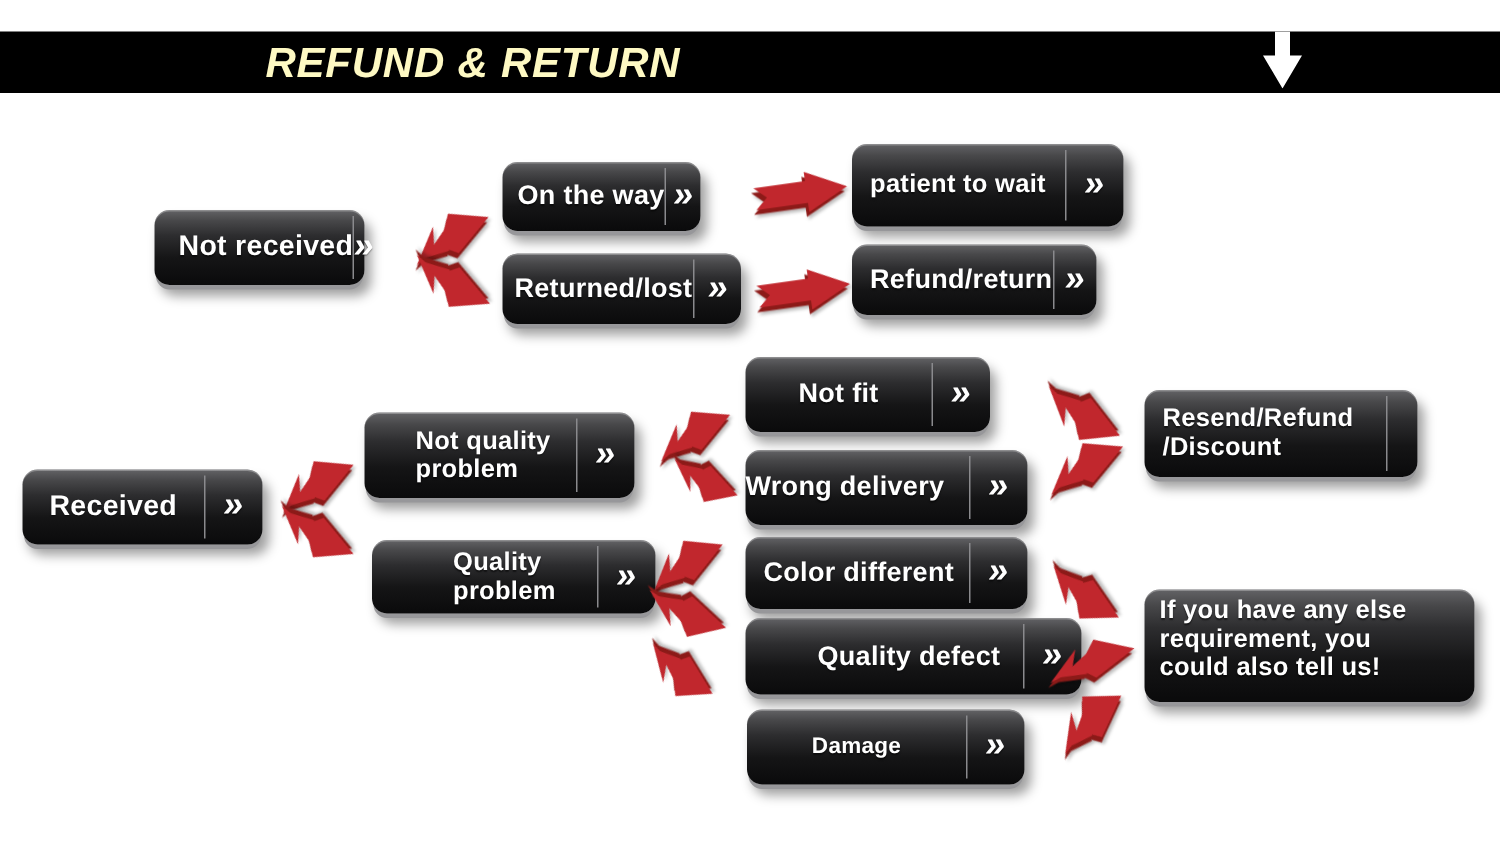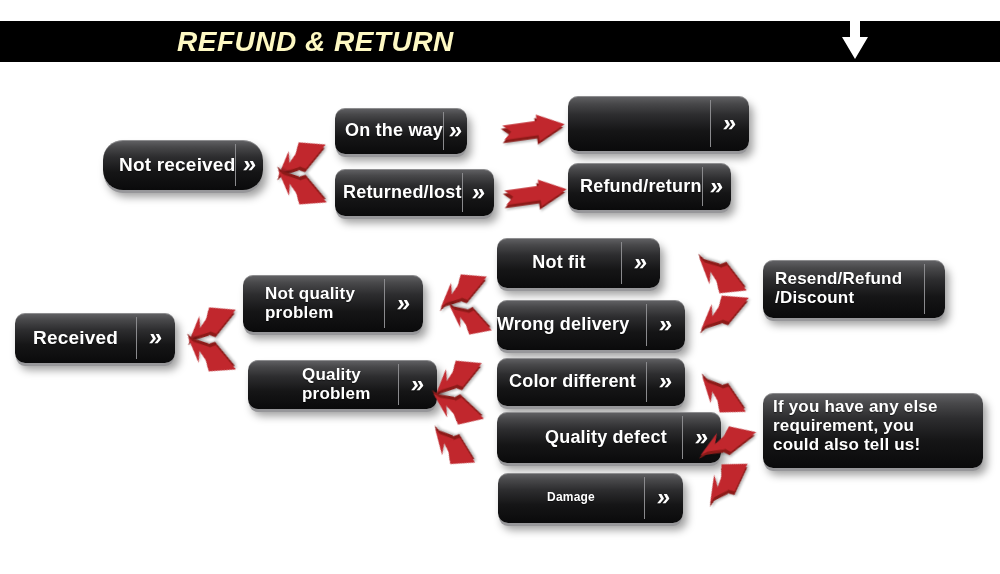--- a/index.html
+++ b/index.html
@@ -31,38 +31,39 @@
 </head>
 <body>
 
 <div id="stage">
   <div class="bar">
     <div class="title">REFUND &amp; RETURN</div>
     <svg class="downarrow" viewBox="0 0 28 38">
       <polygon points="9,0 19,0 19,16 27,16 14,38 1,16 9,16" fill="#ffffff"></polygon>
     </svg>
   </div>
-<div class="btn" style="left: 103px; top: 140px; width: 160px; height: 50px; border-radius: 20px;">
+<div class="btn" style="left: 103px; top: 140px; width: 140px; height: 50px;">
       <div class="label" style="font-size: 19px; padding-left: 16px;">
         <div>Not received</div>
       </div>
       <div class="chev">
         <span class="gly">»</span>
       </div>
     </div>
     <div class="btn" style="left: 335px; top: 108px; width: 132px; height: 46px;">
       <div class="label" style="font-size: 18px; padding-left: 10px;">
         <div>On the way</div>
       </div>
       <div class="chev">
         <span class="gly">»</span>
       </div>
     </div>
     <div class="btn" style="left: 568px; top: 96px; width: 181px; height: 55px;">
       <div class="label" style="font-size: 17px; padding-left: 12px;">
+        <div>patient to wait</div>
       </div>
       <div class="chev">
         <span class="gly">»</span>
       </div>
     </div>
     <div class="btn" style="left: 335px; top: 169px; width: 159px; height: 47px;">
       <div class="label" style="font-size: 18px; padding-left: 8px;">
         <div>Returned/lost</div>
       </div>
       <div class="chev">
@@ -79,21 +80,21 @@
     </div>
     <div class="btn" style="left: 15px; top: 313px; width: 160px; height: 50px;">
       <div class="label center" style="font-size: 19px;">
         <div>Received</div>
       </div>
       <div class="chev">
         <span class="gly">»</span>
       </div>
     </div>
     <div class="btn" style="left: 243px; top: 275px; width: 180px; height: 57px;">
-      <div class="label" style="font-size: 17px; padding-left: 22px;">
+      <div class="label" style="font-size: 17px; padding-left: 34px;">
         <div>Not quality</div>
         <div>problem</div>
       </div>
       <div class="chev">
         <span class="gly">»</span>
       </div>
     </div>
     <div class="btn" style="left: 248px; top: 360px; width: 161px; height: 49px; padding-left: 28px;">
       <div class="label" style="font-size: 17px; padding-left: 26px;">
         <div>Quality</div>
@@ -129,21 +130,21 @@
     </div>
     <div class="btn" style="left: 497px; top: 412px; width: 188px; height: 51px; padding-left: 36px;">
       <div class="label" style="font-size: 18px; padding-left: 12px;">
         <div>Quality defect</div>
       </div>
       <div class="chev">
         <span class="gly">»</span>
       </div>
     </div>
     <div class="btn" style="left: 498px; top: 473px; width: 185px; height: 50px;">
-      <div class="label center" style="font-size: 12px;">
+      <div class="label center" style="font-size: 15px;">
         <div>Damage</div>
       </div>
       <div class="chev">
         <span class="gly">»</span>
       </div>
     </div>
     <div class="btn" style="left: 763px; top: 260px; width: 182px; height: 58px;">
       <div class="label" style="font-size: 17px; padding-left: 12px;">
         <div>Resend/Refund</div>
         <div>/Discount</div>

